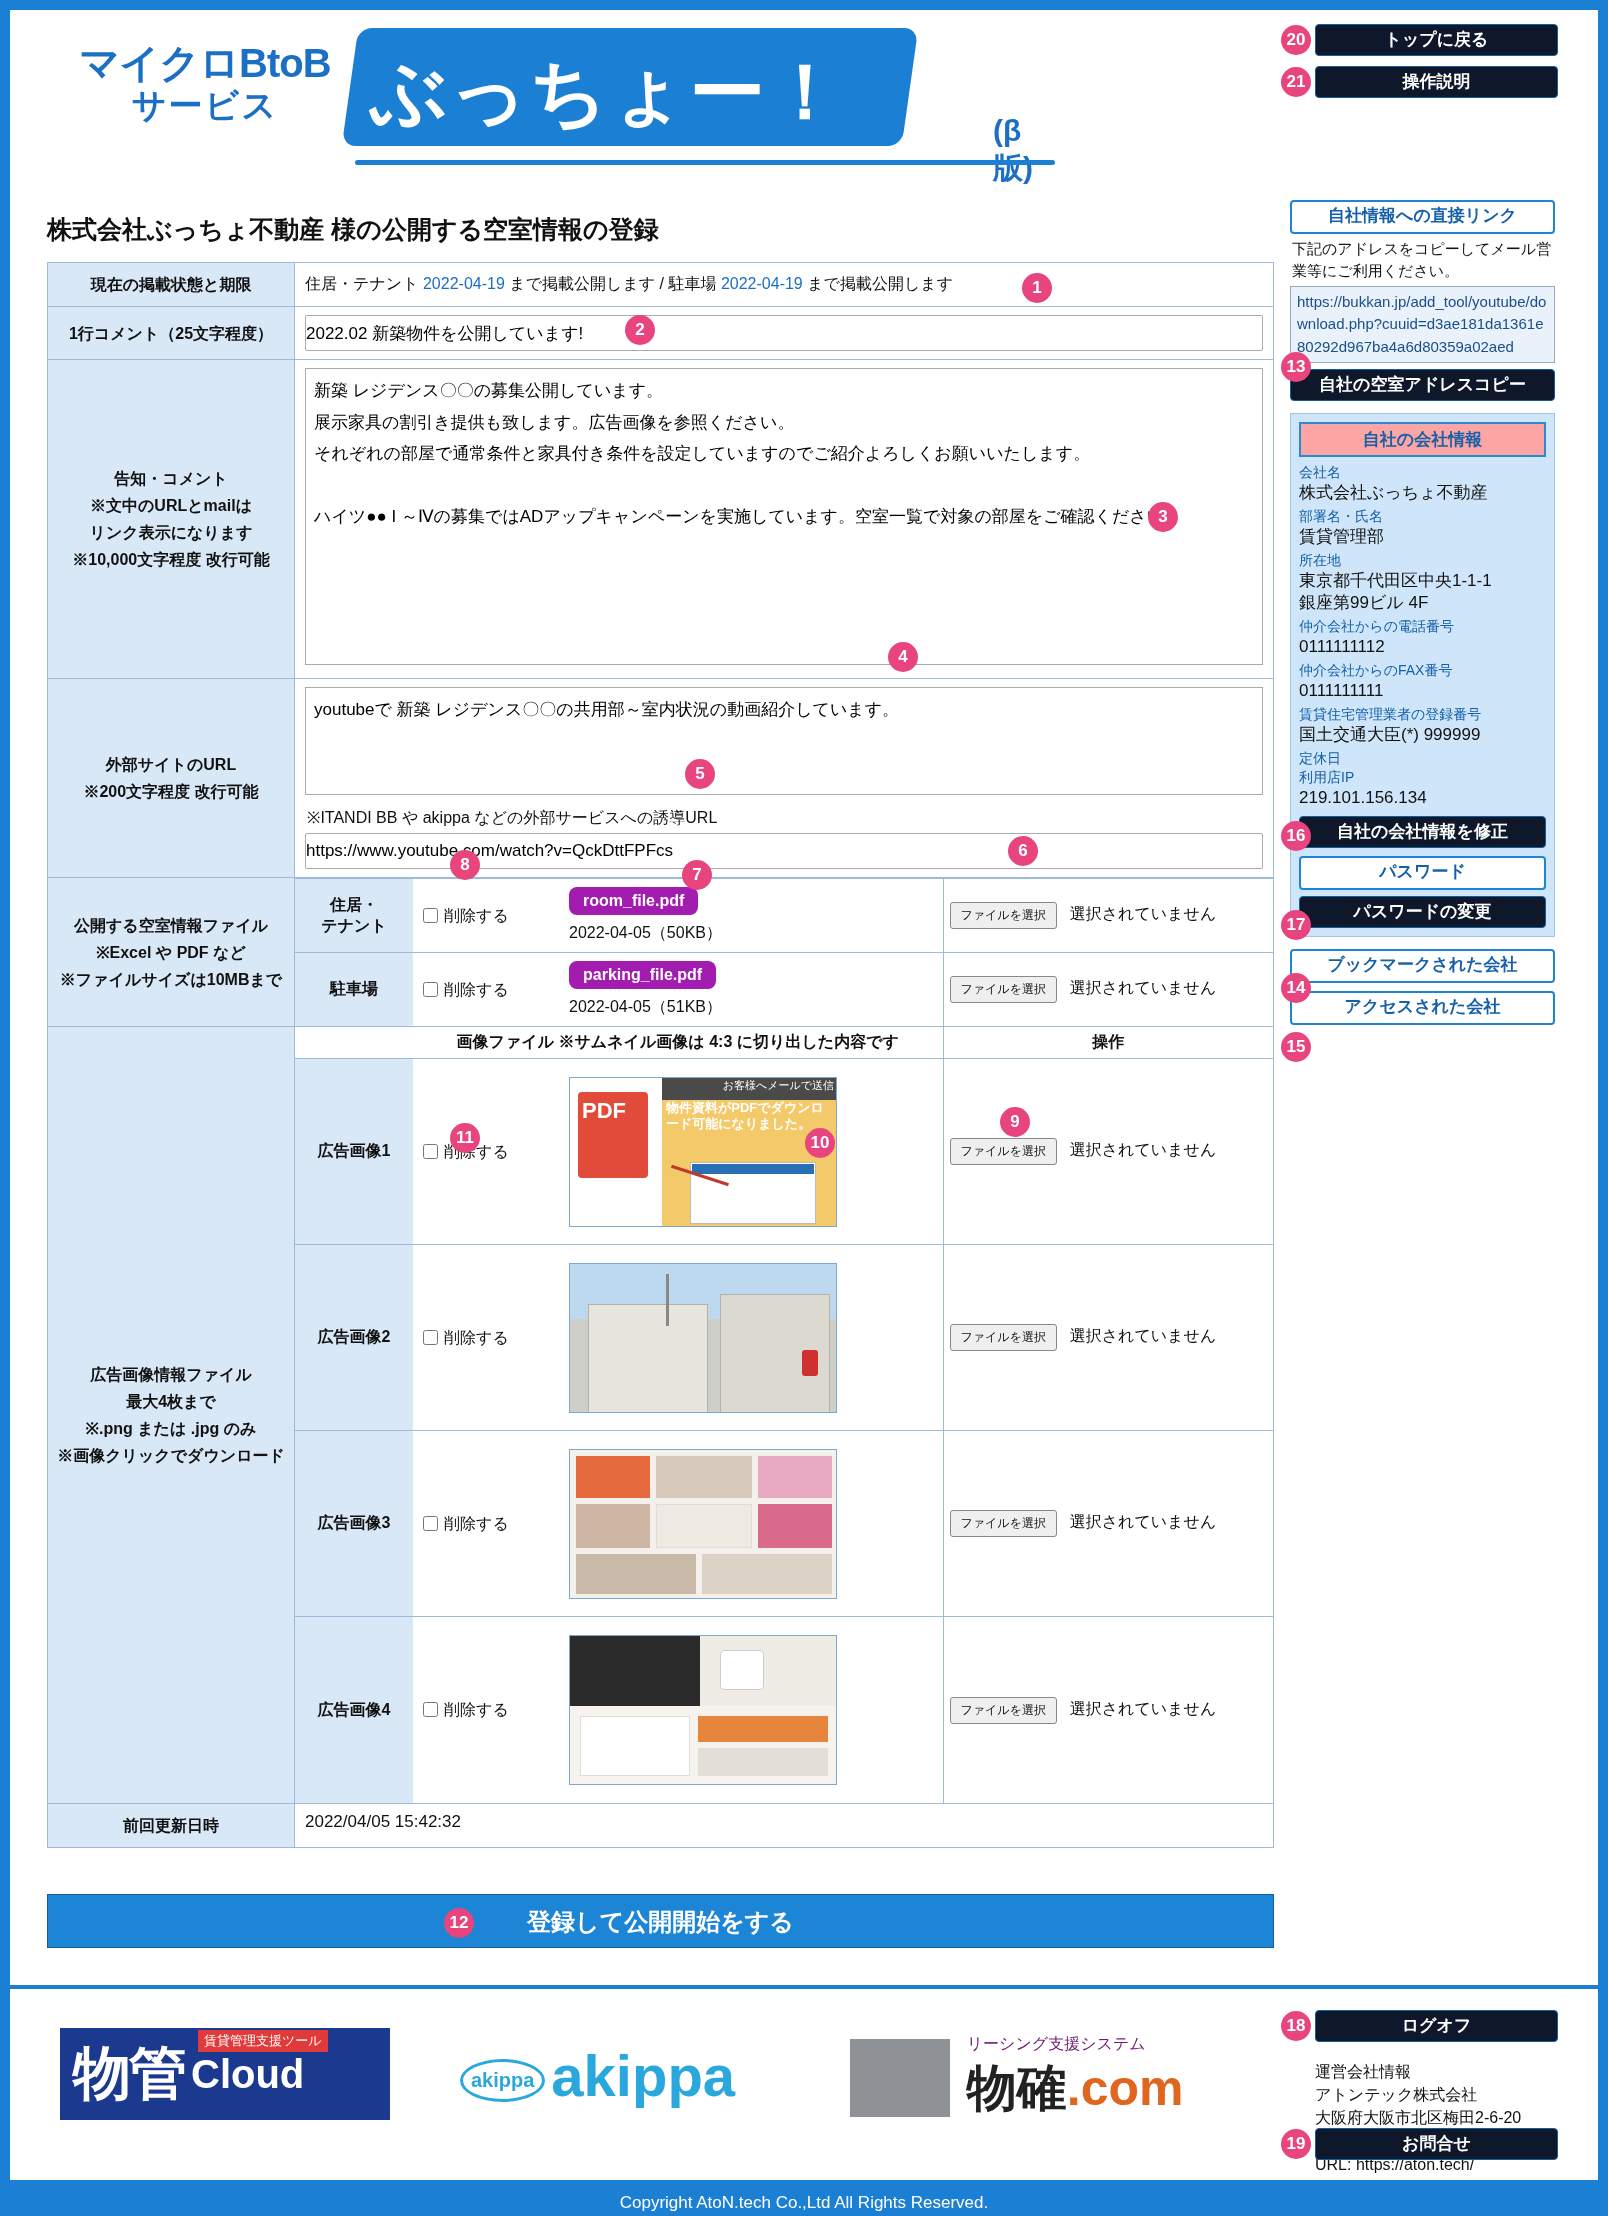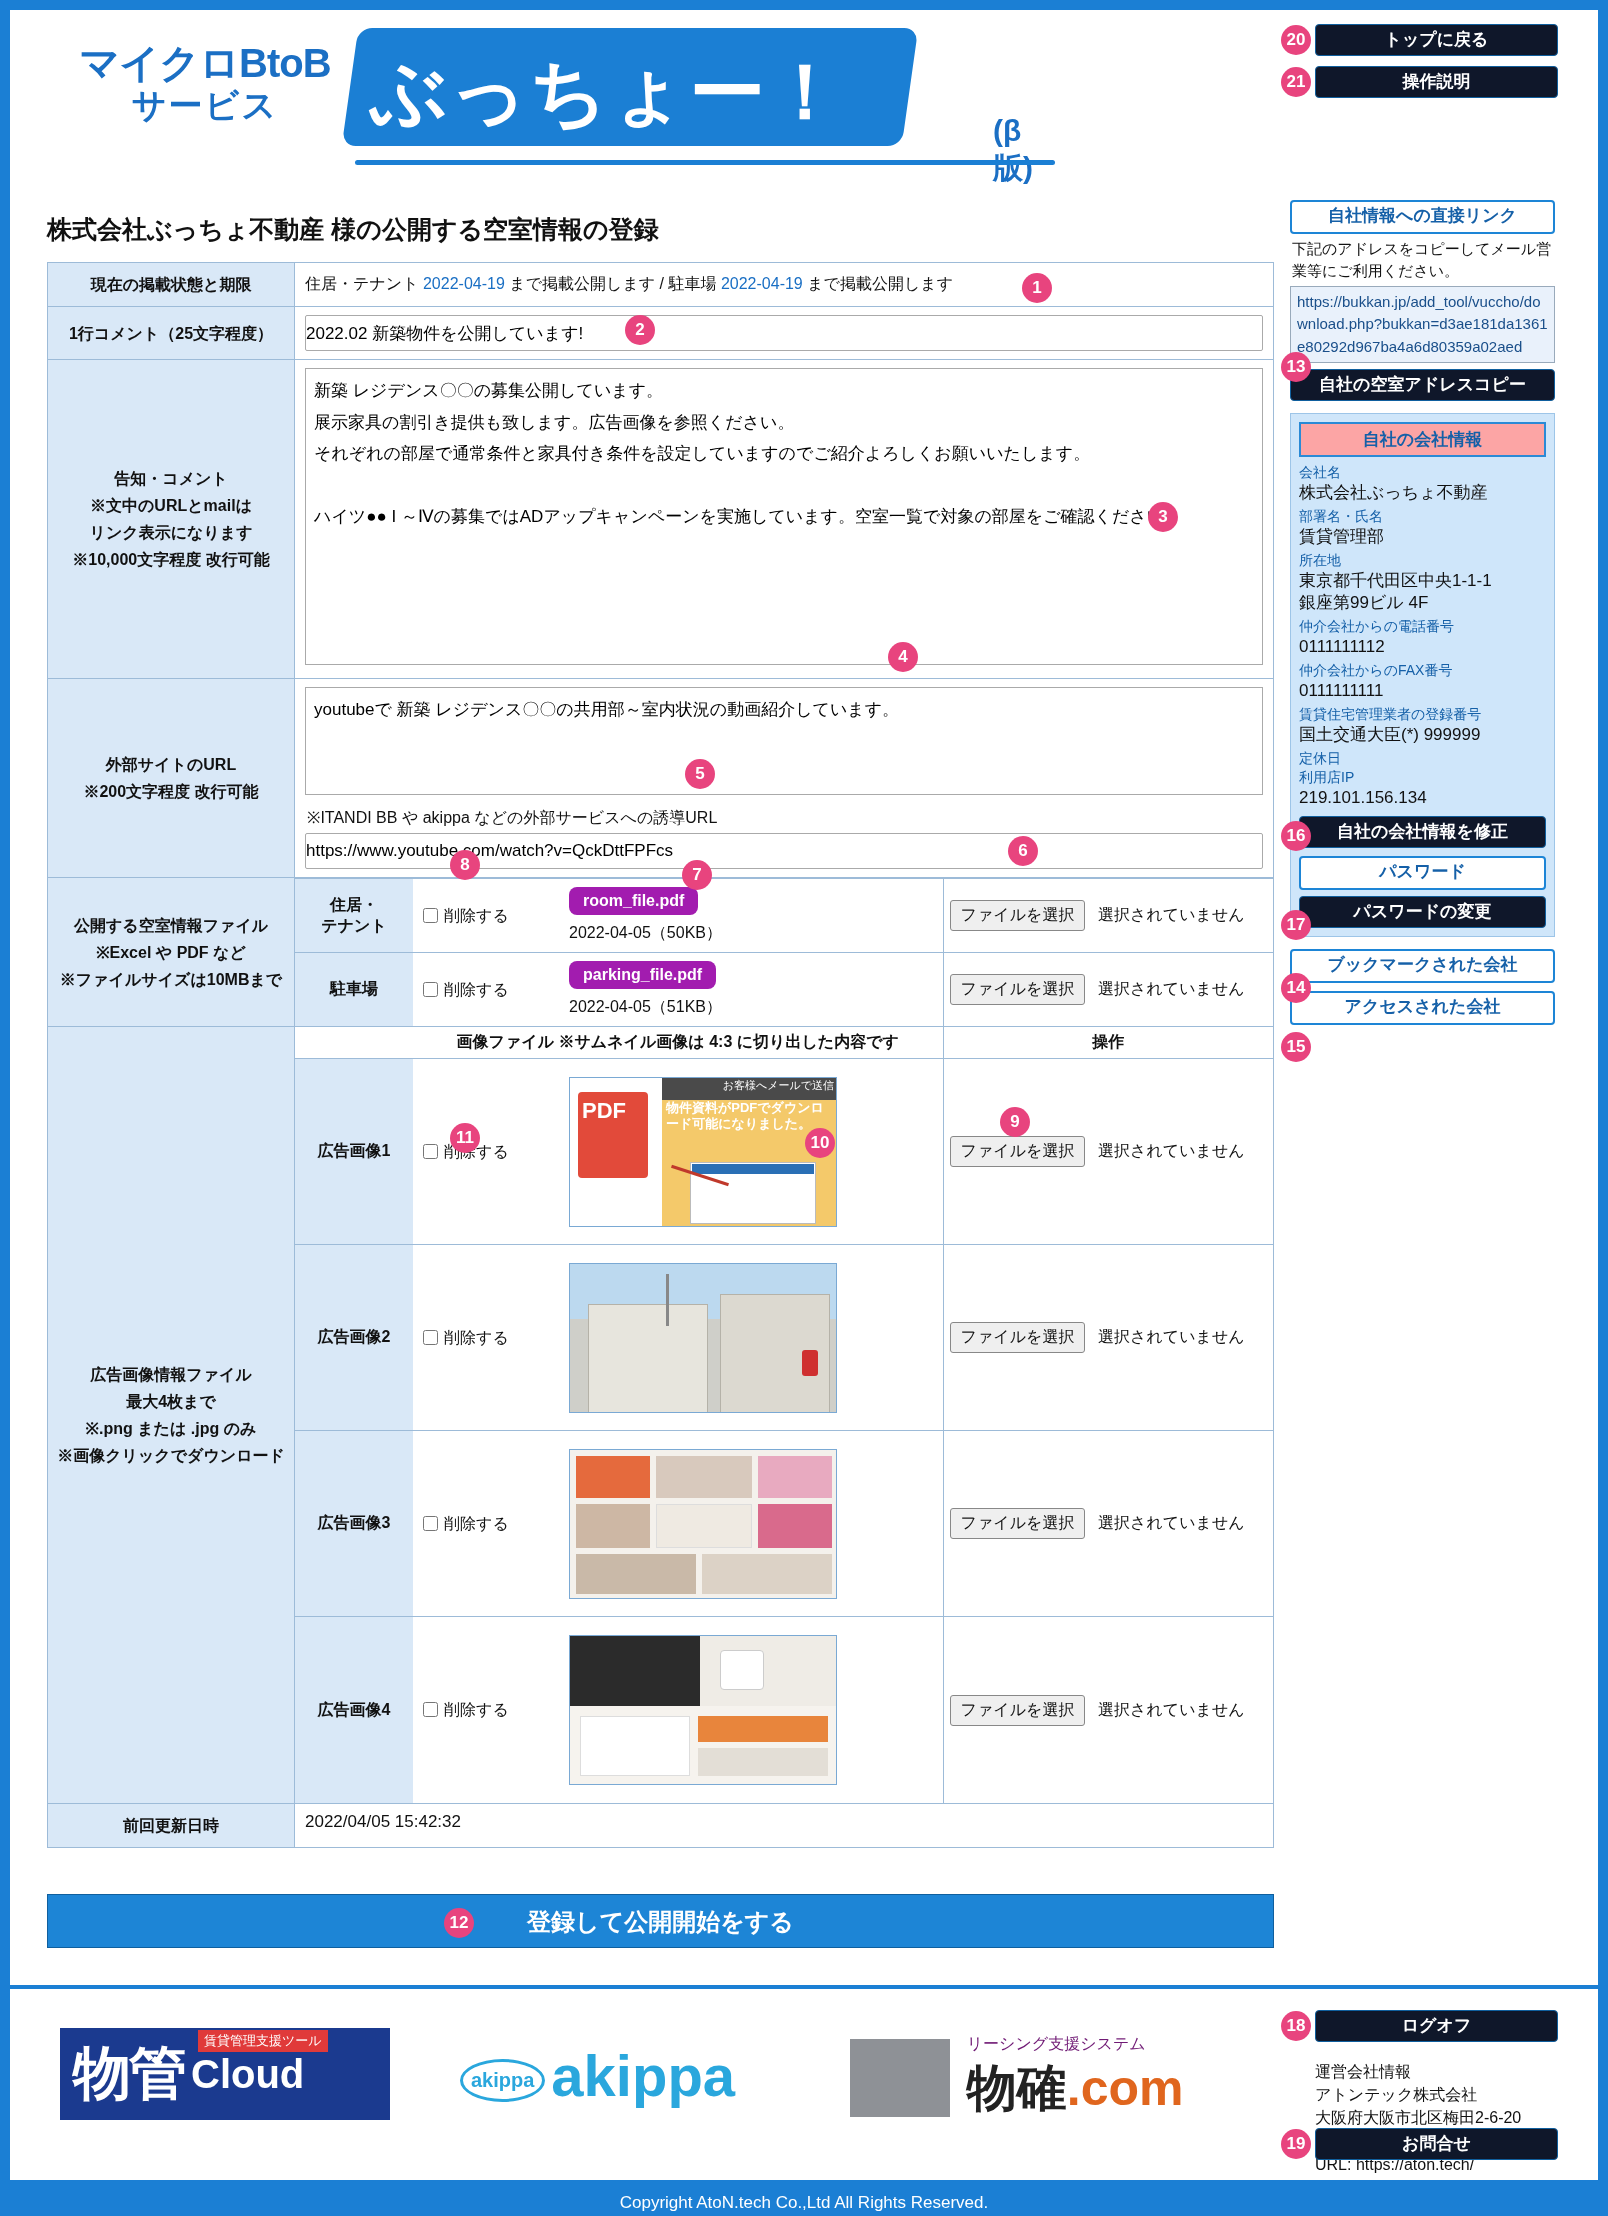--- a/index.html
+++ b/index.html
@@ -104,21 +104,21 @@
   .cell-del { width:150px; font-size:16px; }
   .cell-file { }
   .cell-op { width:330px; text-align:left; padding-left:18px; }
   .filechip {
     display:inline-block; background:#a21caf; color:#fff; border-radius:8px;
     padding:5px 14px; font-size:16px; font-weight:bold;
   }
   .fdate { font-size:16px; padding-top:8px; }
   .filesel {
     display:inline-block; border:1px solid #888; background:#efefef;
-    border-radius:3px; padding:4px 10px; font-size:16px;
+    border-radius:3px; padding:4px 10px; font-size:12px;
   }
   .selnone { font-size:16px; padding-left:8px; }
   .imgbox {
     width:268px; height:150px; border:1px solid #7aa9d4; background:#fff;
     display:block; overflow:hidden; position:relative;
   }
   .thumb-row td { height:186px; }
 
   
   .right { position:absolute; left:1290px; top:190px; width:265px; }
@@ -413,21 +413,21 @@
   </div>
 
   <div class="submit-wrap">
     <div class="submit-btn">登録して公開開始をする</div>
   </div>
   <div class="marker" style="left:444px; top:1898px;">12</div>
 
   <div class="right">
     <div class="btn-light">自社情報への直接リンク</div>
     <div class="addr-note">下記のアドレスをコピーしてメール営業等にご利用ください。</div>
-    <div class="addr-field">https://bukkan.jp/add_tool/vuccho/download.php?bukkan=d3ae181da1361e80292d967ba4a6d80359a02aed</div>
+    <div class="addr-field">https://bukkan.jp/add_tool/youtube/download.php?cuuid=d3ae181da1361e80292d967ba4a6d80359a02aed</div>
     <div class="btn" style="margin-top:6px;">自社の空室アドレスコピー</div>
 
     <div class="company-panel" style="margin-top:12px;">
       <div class="cp-title">自社の会社情報</div>
       <div class="cp-k">会社名</div>
       <div class="cp-v">株式会社ぶっちょ不動産</div>
       <div class="cp-k">部署名・氏名</div>
       <div class="cp-v">賃貸管理部</div>
       <div class="cp-k">所在地</div>
       <div class="cp-v" style="white-space:pre-line;">東京都千代田区中央1-1-1

